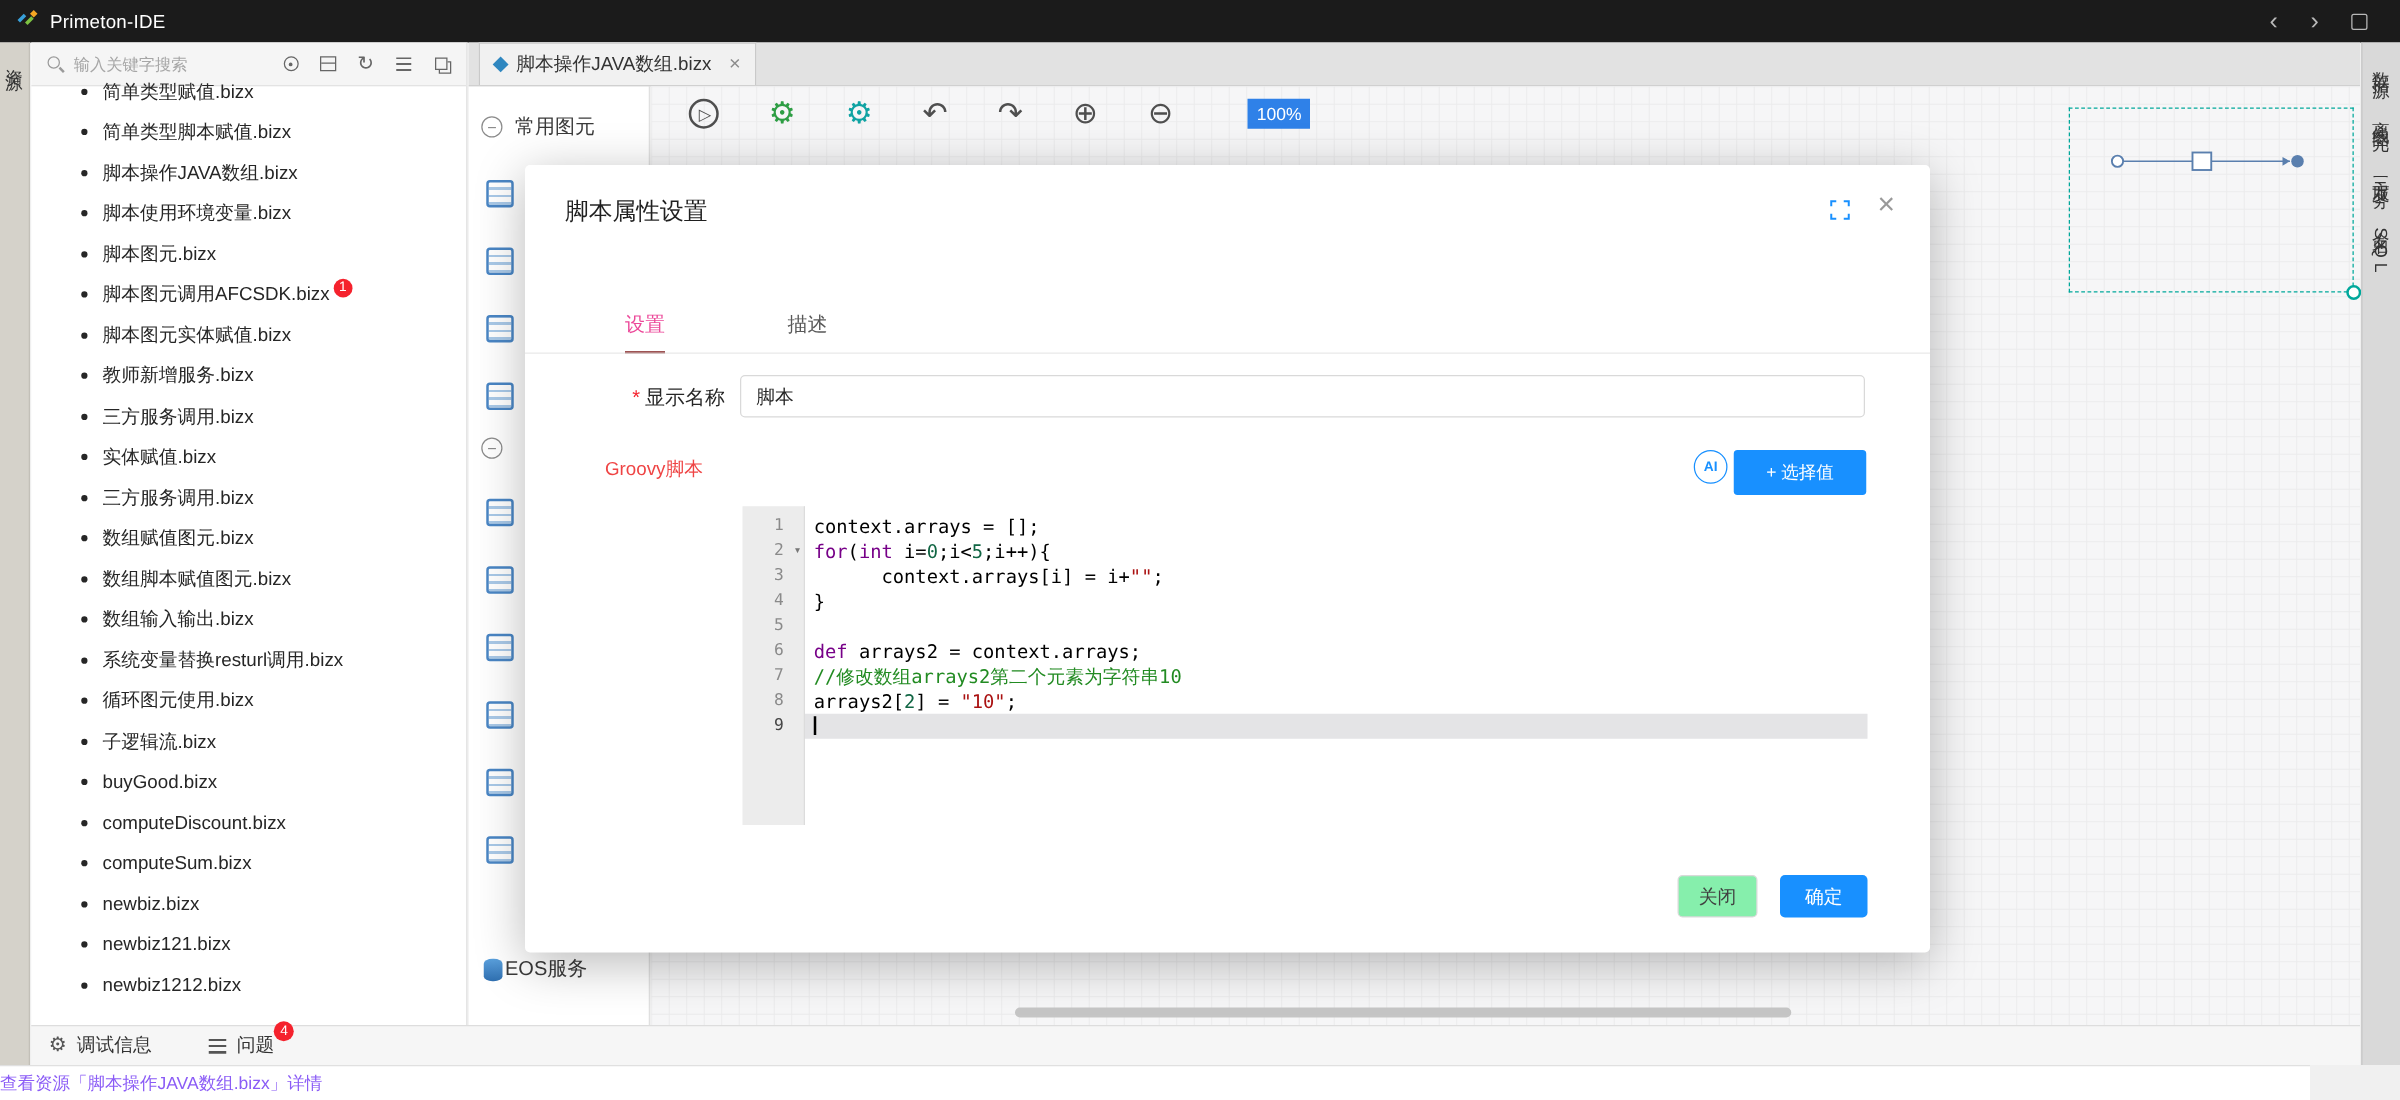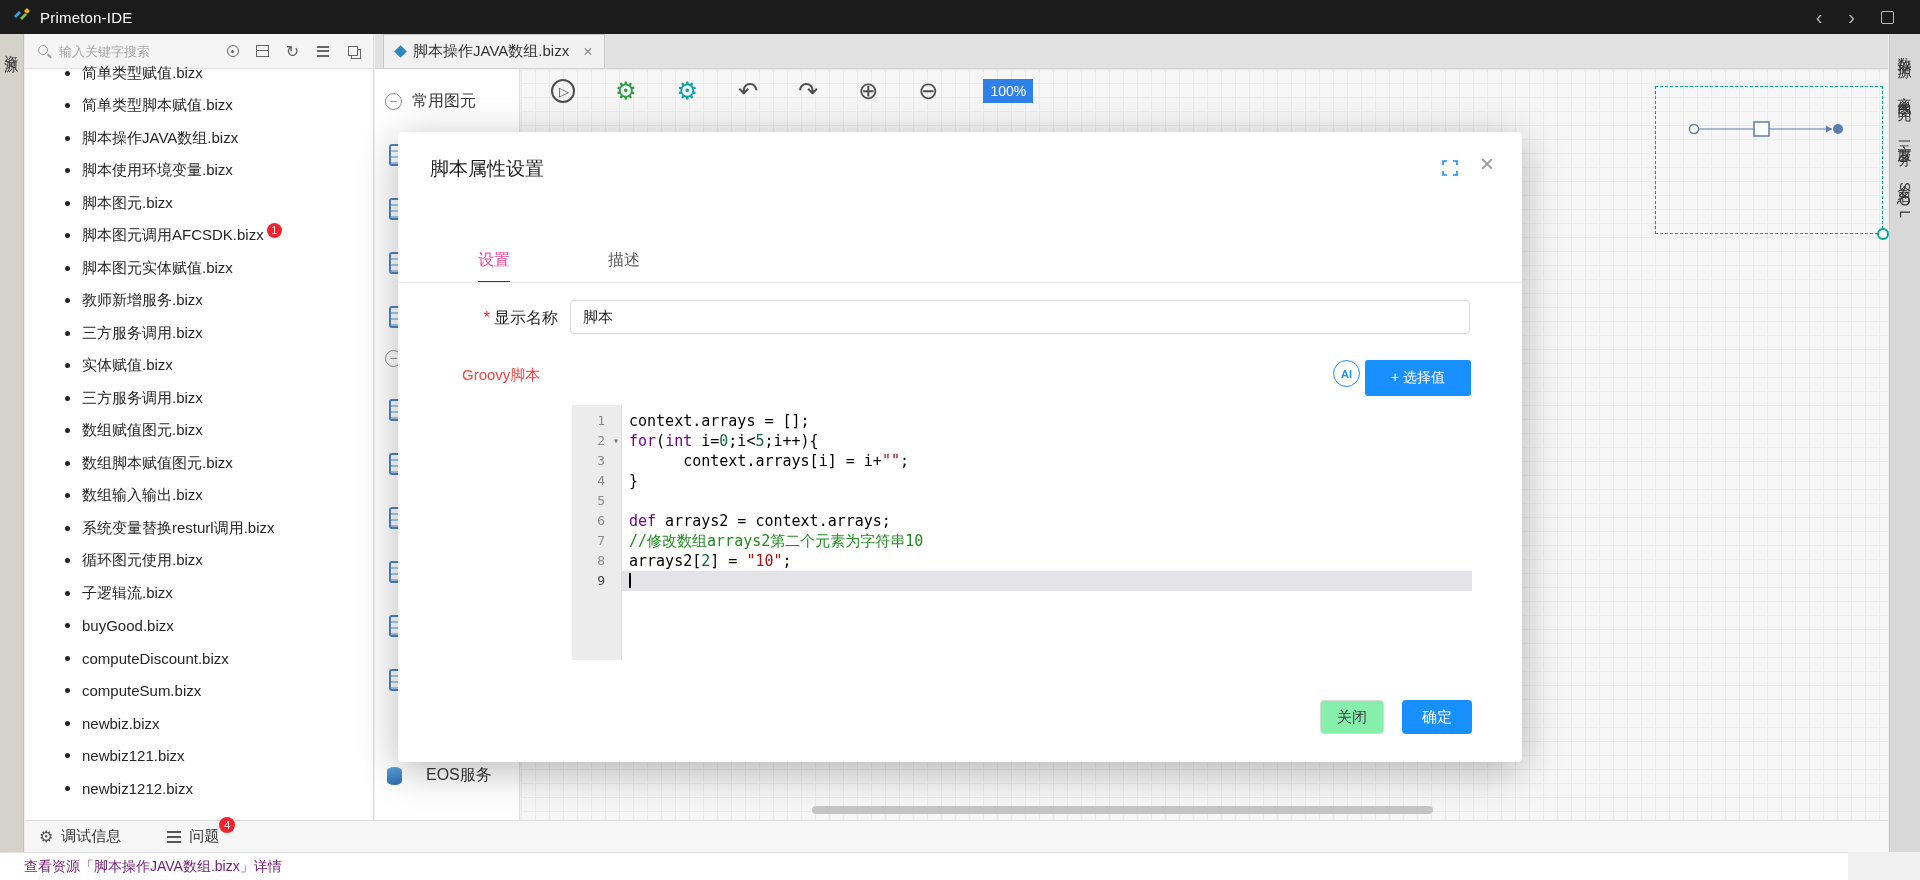--- a/index.html
+++ b/index.html
@@ -40,65 +40,65 @@
   .file-item{height:32.5px;display:flex;align-items:center;padding-left:40px;font-size:15px;color:#262626;white-space:nowrap}
   .bullet{width:5px;height:5px;border-radius:50%;background:#262626;margin-right:12px;flex:none}
   .fbadge{background:#f5222d;color:#fff;border-radius:50%;width:15px;height:15px;font-size:11px;line-height:15px;text-align:center;margin-left:3px;transform:translateY(-5px)}
 
   
   .palette{position:absolute;left:375px;top:69px;width:145px;height:751px;background:#fff;border-right:1px solid #e0e0e0;overflow:hidden}
   .pal-sec{display:flex;align-items:center;gap:10px;margin:22px 0 0 10px;font-size:16px;color:#3a3a3a}
   .pal-collapse{width:17px;height:17px;border:1px solid #8c8c8c;border-radius:50%;color:#8c8c8c;font-size:13px;line-height:15px;text-align:center;flex:none}
   .pal-item{width:22px;height:22px;border:2px solid #4a86c5;border-radius:3px;margin:32px 0 0 14px;
     background:repeating-linear-gradient(180deg,transparent 0 4px,#a9c9e8 4px 6px)}
-  .pal-footer{position:absolute;top:696px;left:12px;display:flex;align-items:center;gap:24px;font-size:16px;color:#3a3a3a}
+  .pal-footer{position:absolute;top:696px;left:12px;display:flex;align-items:center;gap:2px;font-size:16px;color:#3a3a3a}
   .eos-icon{width:15px;height:18px;background:linear-gradient(#5aa0dd,#2f6fb0);border-radius:7px/4px}
 
   
   .tabbar{position:absolute;left:375px;top:34px;width:1513px;height:35px;background:#e2e2e2;
     border-bottom:1px solid #d0d0d0;display:flex;align-items:flex-end}
   .tab{height:34px;margin-left:8px;background:#f1f1f1;border:1px solid #c9c9c9;border-bottom:none;
     display:flex;align-items:center;gap:8px;padding:0 12px;font-size:15px;color:#333}
   .tab-glyph{width:9px;height:9px;background:#2f87c0;transform:rotate(45deg);flex:none}
   .tab-close{color:#8c8c8c;font-size:16px;margin-left:6px;line-height:1}
 
   
   .canvas{position:absolute;left:521px;top:69px;width:1367px;height:751px;background-color:#f6f6f7;
     background-image:linear-gradient(#ebebec 1px,transparent 1px),linear-gradient(90deg,#ebebec 1px,transparent 1px);
     background-size:14px 14px}
   .cv-toolbar{position:absolute;left:30px;top:10px;display:flex;align-items:center;gap:40px}
   .cicon{font-size:24px;color:#4f4f4f;line-height:1;cursor:default}
   .run-debug-icon{font-size:13px;width:24px;height:24px;border:2px solid #4f4f4f;border-radius:50%;
     display:inline-flex;align-items:center;justify-content:center;padding-left:2px}
   .debug-bug-icon{color:#2e9e44}
   .debug-config-icon{color:#0fa3a3}
-  .zoom{background:#2f81e8;color:#fff;font-size:14px;padding:4px 7px;margin-left:5px}
+  .zoom{background:#2f81e8;color:#fff;font-size:14px;padding:4px 7px;margin-left:20px}
   .selection-box{position:absolute;left:1134px;top:17px;width:228px;height:148px;border:1px dashed #00a89b}
   .sel-handle{position:absolute;right:-7px;bottom:-7px;width:12px;height:12px;border:2px solid #00a89b;border-radius:50%;background:#fff}
   .hscroll{position:absolute;left:291px;top:737px;width:621px;height:8px;border-radius:4px;background:#c5c5c5}
 
   
   .right-rail{position:absolute;left:1889px;top:34px;width:31px;height:818px;background:#d9d9d9;
     border-left:1px solid #c6c6c6;display:flex;flex-direction:column;align-items:center}
   .rr-item{writing-mode:vertical-rl;font-size:14px;color:#333;letter-spacing:4px;margin-top:12px;cursor:default}
   .rr-item + .rr-item{margin-top:28px}
 
   
   .bottom-bar{position:absolute;left:25px;top:820px;width:1863px;height:32px;background:#f6f6f6;
     border-top:1px solid #ddd;display:flex;align-items:center;gap:46px;padding-left:14px}
   .bb-tab{display:flex;align-items:center;gap:8px;font-size:15px;color:#333;position:relative}
   .bb-gear{font-size:16px;color:#555;line-height:1}
   .bb-list{width:14px;height:12px;background:repeating-linear-gradient(180deg,#555 0 2px,transparent 2px 5px)}
   .bb-badge{position:absolute;right:-16px;top:-10px;background:#f5222d;color:#fff;border-radius:50%;
     min-width:16px;height:16px;font-size:11px;line-height:16px;text-align:center}
   .status-bar{position:absolute;left:0;top:852px;width:1848px;height:28px;background:#fff;
-    border-top:1px solid #e0e0e0;display:flex;align-items:center;padding-left:24px;font-size:14px;color:#701a75}
-
-  
-  .modal{position:absolute;left:398px;top:132px;width:1124px;height:630px;background:#fff;border-radius:4px;
+    border-top:1px solid #e0e0e0;display:flex;align-items:center;padding-left:0;font-size:14px;color:#8b5cf6}
+
+  
+  .modal{position:absolute;left:420px;top:132px;width:1124px;height:630px;background:#fff;border-radius:4px;
     box-shadow:0 8px 40px rgba(0,0,0,.28);z-index:10}
   .m-title{position:absolute;left:32px;top:24px;font-size:19px;color:#1f1f1f}
   .m-expand{position:absolute;right:64px;top:28px;width:16px;height:16px;color:#1890ff}
   .m-close{position:absolute;right:28px;top:20px;font-size:24px;color:#999;line-height:1}
   .m-tabs{position:absolute;left:80px;top:118px;display:flex;gap:98px;font-size:16px}
   .m-tab{padding-bottom:10px;color:#595959;cursor:default}
   .m-tab.active{color:#ec4899;border-bottom:2px solid #7f1d1d}
   .m-tabline{position:absolute;left:0;top:150px;width:100%;height:1px;background:#e9e9e9}
   .m-label{position:absolute;left:0;top:176px;width:160px;text-align:right;font-size:16px;color:#262626}
   .req{color:#f5222d;margin-right:4px}

